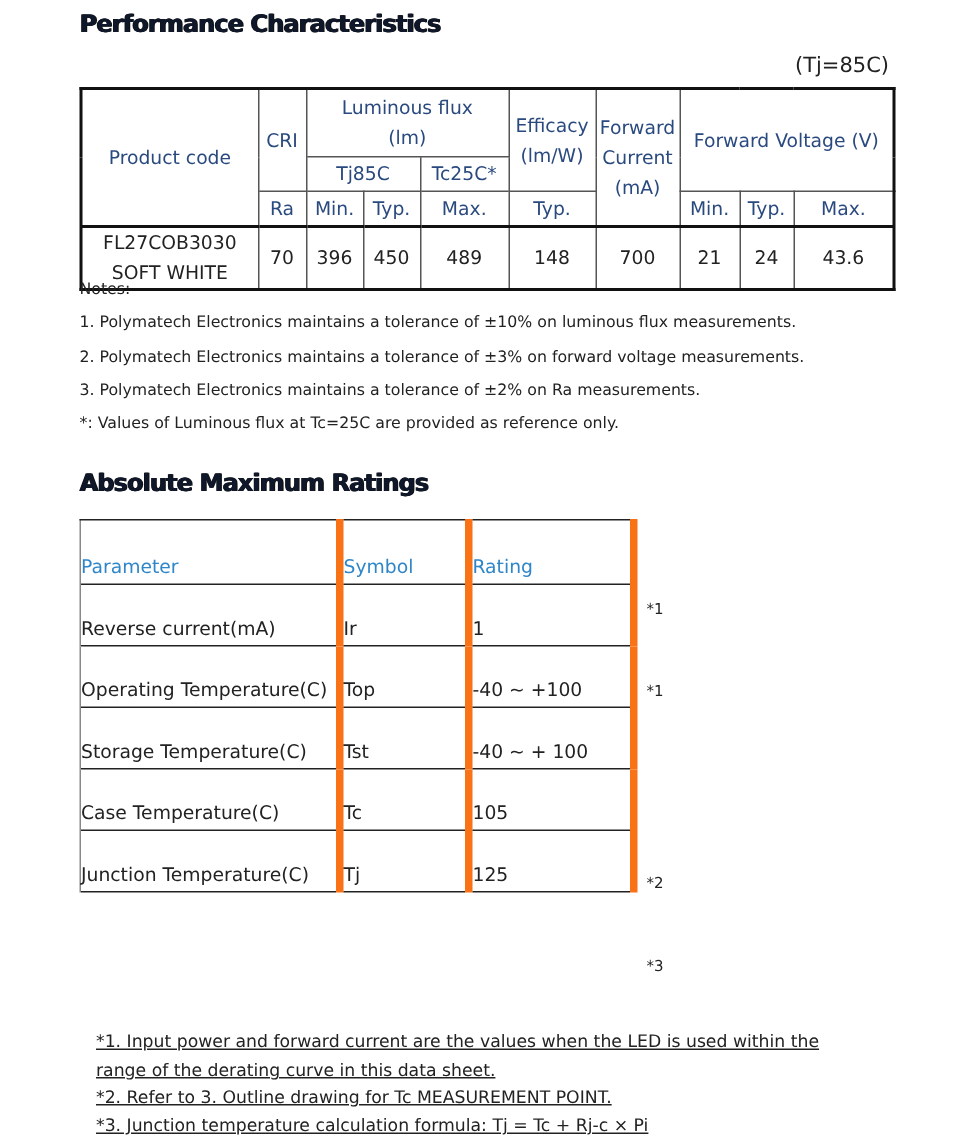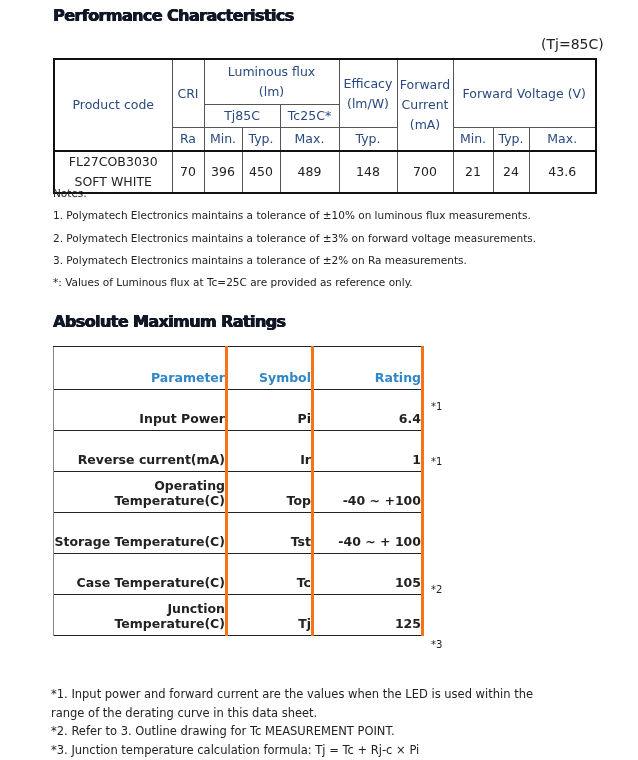--- a/index.html
+++ b/index.html
@@ -7,21 +7,21 @@
       width: 638px; height: 760px; background: #ffffff; position: relative; overflow: hidden;
       font-family: "DejaVu Sans", sans-serif; color: #222;
     }
     .title {
       position: absolute; left: 53px; font-family: "DejaVu Sans", sans-serif;
       font-weight: 900; font-size: 16px; color: #0f172a; letter-spacing: -0.6px;
       text-shadow: 0.6px 0 0 #111, -0.3px 0 0 #111;
     }
     #title1 { top: 6px; }
     #title2 { top: 312px; }
-    .cond { position: absolute; top: 36px; left: 541px; font-size: 14px; color: #222; }
+    .cond { position: absolute; top: 36px; left: 530px; font-size: 14px; color: #222; }
 
     table.perf {
       position: absolute; left: 53px; top: 58px; width: 542px;
       border-collapse: collapse; font-size: 12.5px; table-layout: fixed;
     }
     table.perf td {
       border: 1px solid #555; text-align: center; vertical-align: middle; padding: 0; line-height: 20px;
     }
     table.perf { border: 2px solid #111; }
     table.perf .hd { color: #2a4a7f; }
@@ -32,27 +32,27 @@
 
     .notes { position: absolute; left: 53px; top: 187px; font-size: 10.5px; color: #222; }
     .notes div { position: absolute; white-space: nowrap; }
 
     table.amr {
       position: absolute; left: 53px; top: 346px; width: 369px;
       border-collapse: collapse; font-size: 12.5px; table-layout: fixed;
       border: 1px solid #222;
     }
     table.amr td {
-      border-left: 1px solid #888; border-right: 3px solid #f97316; border-top: 1px solid #222;
-      text-align: right; vertical-align: bottom; padding: 0 0 4px 0; height: 36px; color: #222; font-weight: bold;
+      border-left: 1px solid #888; border-right: 5px solid #f97316; border-top: 1px solid #222;
+      text-align: left; vertical-align: bottom; padding: 0 0 4px 0; height: 36px; color: #222;
     }
     table.amr tr.hdr td { color: #2f86c8; height: 36px; }
     .mark { position: absolute; font-size: 10px; color: #222; }
 
-    .foot { position: absolute; left: 51px; font-size: 11.5px; color: #222; white-space: nowrap; }
+    .foot { position: absolute; left: 64px; font-size: 11.5px; color: #222; white-space: nowrap; text-decoration: underline; }
   </style>
 </head>
 <body>
 
 <div id="title1" class="title">Performance Characteristics</div>
 <div class="cond">(Tj=85C)</div>
 
 <table class="perf">
   <colgroup>
     <col style="width:118px">
@@ -133,25 +133,20 @@
       <col style="width:86px">
       <col style="width:110px">
     </colgroup>
   <tbody>
       <tr class="hdr" style="height:42px">
     <td style="height:38px">Parameter</td>
     <td style="height:38px">Symbol</td>
     <td style="height:38px">Rating</td>
   </tr>
   <tr>
-        <td>Input Power</td>
-        <td>Pi</td>
-        <td>6.4</td>
-      </tr>
-  <tr>
         <td>Reverse current(mA)</td>
         <td>Ir</td>
         <td>1</td>
       </tr>
   <tr>
         <td>Operating Temperature(C)</td>
         <td>Top</td>
         <td>-40 ~ +100</td>
       </tr>
   <tr>

